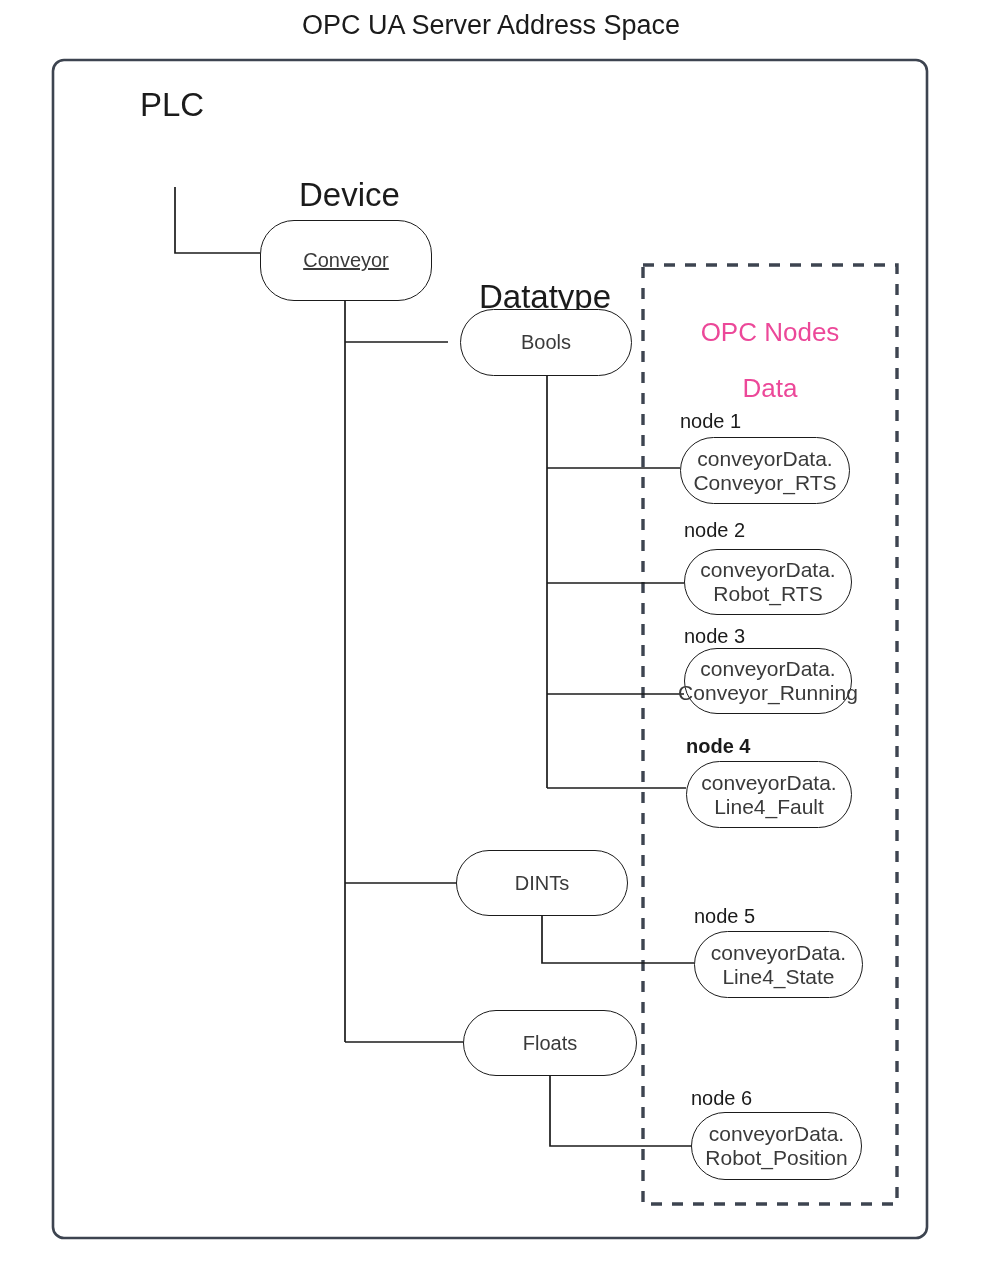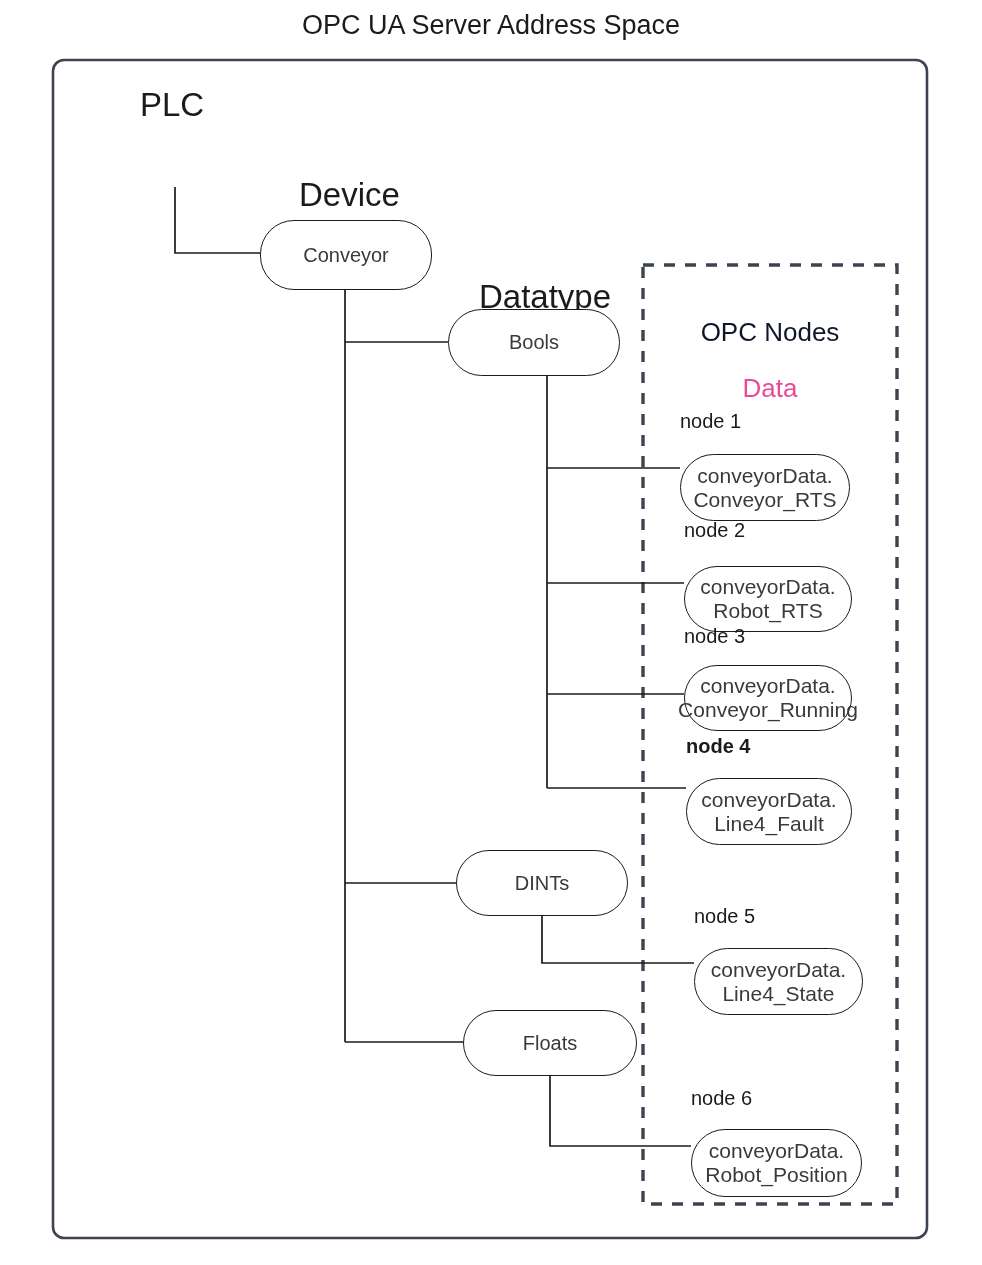--- a/index.html
+++ b/index.html
@@ -42,41 +42,41 @@
     border-radius: 34px;
     display: flex;
     align-items: center;
     justify-content: center;
     text-align: center;
     color: #3a3a3a;
     line-height: 1.12;
     white-space: nowrap;
   }
   .node-box.single { font-size: 20px; }
-  .node-box.pair   { font-size: 21px; margin-top: 17px; }
+  .node-box.pair   { font-size: 21px; }
   .cat-label {
     position: absolute;
     font-size: 33px;
     color: #1b1b1b;
     white-space: nowrap;
   }
   .node-label {
     position: absolute;
     font-size: 20px;
     color: #1b1b1b;
     white-space: nowrap;
     text-align: left;
   }
   .group-title {
     position: absolute;
     font-size: 26px;
     white-space: nowrap;
     text-align: center;
   }
-  .group-title.accent { color: #0f172a; }
+  .group-title.accent { color: #ec4899; }
   .group-title.plain  { color: #ec4899; }
   .nodetext-l1, .nodetext-l2 { display: block; }
 </style>
 </head>
 <body>
 
 <div id="canvas">
 
   <div class="diagram-title">OPC UA Server Address Space</div>
 
@@ -111,23 +111,23 @@
   </svg>
 
   <div class="cat-label" style="left:140px; top:86px;">PLC</div>
   <div class="cat-label" style="left:299px; top:176px;">Device</div>
   <div class="cat-label" style="left:479px; top:266px;margin-top:12px;">Datatype</div>
 
   <div class="group-title accent" style="left:643px; top:317px; width:254px;">OPC Nodes</div>
   <div class="group-title plain" style="left:643px; top:373px; width:254px;">Data</div>
 
 
-  <div class="node-box single" style="left:260px; top:220px; width:172px; height:70px;">Conveyor</div>
+  <div class="node-box single" style="left:260px; top:220px; width:172px; height:81px;text-decoration:underline;">Conveyor</div>
 
-  <div class="node-box single" style="left:448px; top:309px; width:172px; height:67px;">Bools</div>
+  <div class="node-box single" style="left:460px; top:309px; width:172px; height:67px;">Bools</div>
 
   <div class="node-box single" style="left:456px; top:850px; width:172px; height:66px;">DINTs</div>
 
   <div class="node-box single" style="left:463px; top:1010px; width:174px; height:66px;">Floats</div>
 
   <div class="node-label" style="left:680px; top:410px; width:170px;">node 1</div>
   <div class="node-box pair" style="left:680px; top:437px; width:170px; height:67px;">
     <span>
       <span class="nodetext-l1">conveyorData.</span>
       <span class="nodetext-l2">Conveyor_RTS</span>

